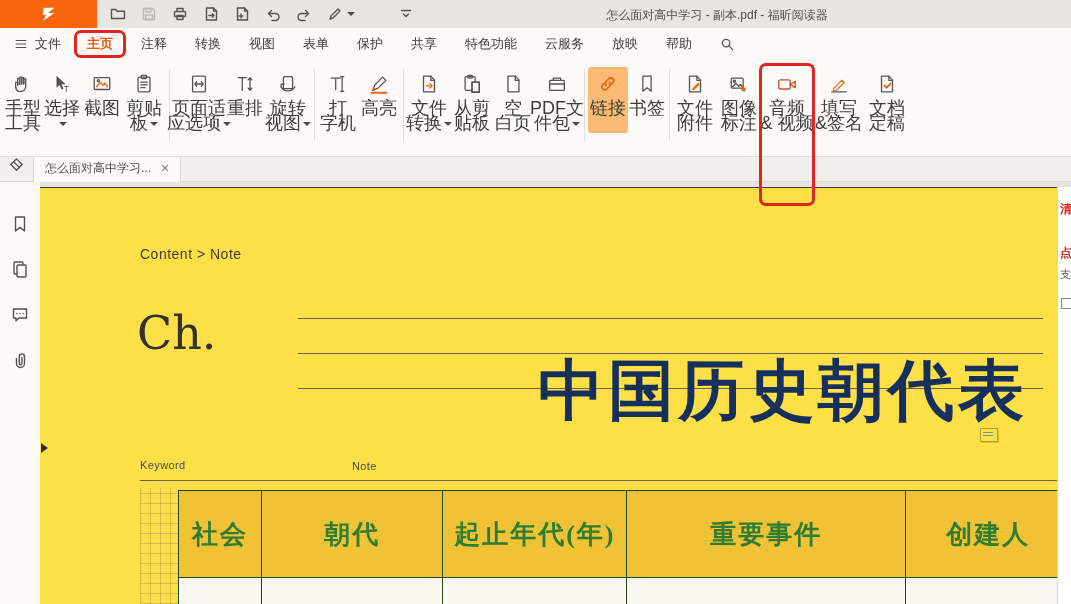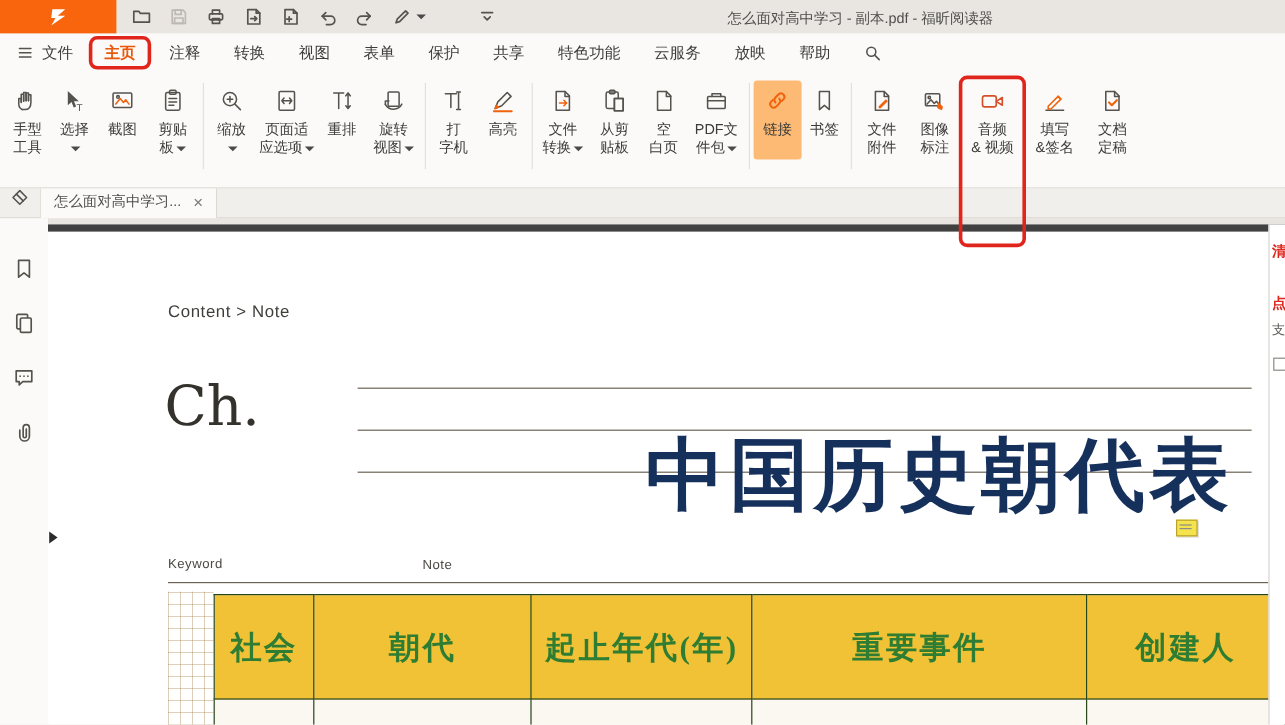--- a/index.html
+++ b/index.html
@@ -19,35 +19,35 @@
   .menu-file{display:flex;align-items:center;gap:7px;padding:0 12px 0 14px;font-size:13px;color:#3e3d3a}
   .menu-item{position:relative;padding:0 14px;font-size:13px;color:#3e3d3a;height:32px;line-height:32px;white-space:nowrap}
   .menu-item.active{color:#e8590c;font-weight:bold}
   .annot-box{position:absolute;border:3px solid #e0261c;border-radius:7px;pointer-events:none;z-index:60}
   .menu-annot{left:1px;right:1px;top:2px;bottom:2px}
   .search-btn{margin-left:14px;display:flex;align-items:center}
   
   .ribbon{position:absolute;top:60px;left:0;right:0;height:89px;background:#fbfaf8;border-bottom:1px solid #e2dfda;display:flex;align-items:flex-start;padding:7px 0 0 4px;z-index:30}
   .rbtn{position:relative;display:flex;flex-direction:column;align-items:center;padding-top:2px;border-radius:3px}
   .rbtn .ric{height:30px;display:flex;align-items:center;justify-content:center}
-  .rbtn .rlb{font-size:12px;line-height:15px;height:32px;color:#3d3c39;text-align:center;white-space:nowrap;margin-top:2px}
+  .rbtn .rlb{font-size:18px;line-height:15px;height:32px;color:#3d3c39;text-align:center;white-space:nowrap;margin-top:2px}
   .rbtn.selected{background:#fdba74}
   .rsep{width:1px;height:72px;background:#e4e1db;margin:2px 3px 0 3px;flex:0 0 auto}
   .w38{width:38px}.w40{width:40px}.w42{width:42px}.w44{width:44px}.w46{width:46px}.w48{width:48px}.w52{width:52px}
   .audio-annot{top:-4px;left:-2px;right:-2px;height:137px}
   
   .tabbar{position:absolute;top:150px;left:0;right:0;height:31px;background:#f1efec;border-bottom:1px solid #dcd8d2;display:flex;align-items:flex-end}
   .tab-tools{width:33px;display:flex;justify-content:center;align-items:center;height:31px}
   .tab{height:28px;background:#fbfaf9;border:1px solid #dcd8d2;border-bottom:none;border-radius:3px 3px 0 0;display:flex;align-items:center;gap:10px;padding:0 11px;font-size:12px;color:#52504d;margin-bottom:-1px}
   .tab-close{color:#7a7874;font-size:14px;line-height:1}
   
   .main{position:absolute;top:182px;left:0;right:0;bottom:0;background:#e8e5e0}
   .rail{position:absolute;left:0;top:0;width:40px;bottom:0;background:#fbfaf8;border-right:1px solid #e4e1db}
   .rail-ic{position:absolute;left:0;width:40px;height:24px;display:flex;justify-content:center}
-  .page{position:absolute;left:40px;top:5px;right:0;bottom:0;background:#ffffff;border-top:6px solid #404040;overflow:hidden}
+  .page{position:absolute;left:40px;top:5px;right:0;bottom:0;background:#fde047;border-top:1px solid #404040;overflow:hidden}
   .breadcrumb{position:absolute;left:100px;top:58px;font-size:14px;color:#3f3e3a;letter-spacing:.5px}
   .rule{position:absolute;left:258px;right:28px;height:1px;background:#6d6355}
   .chapter{position:absolute;left:97px;top:118px;font-family:"DejaVu Serif",serif;font-size:46px;color:#34322c}
   .doc-title{position:absolute;left:408px;top:158px;width:580px;text-align:right;white-space:nowrap;
              font-family:"DejaVu Serif",serif;font-weight:bold;font-size:66px;letter-spacing:4px;color:#16305c}
   .note-ic{position:absolute;left:940px;top:240px;width:16px;height:12px;background:#f4e34d;border:1px solid #b9a32e;box-shadow:1px 1px 0 rgba(0,0,0,.15)}
   .note-ic:before{content:"";position:absolute;left:2px;top:3px;width:10px;height:1px;background:#8c8c8c;box-shadow:0 3px 0 #8c8c8c}
   .kw{position:absolute;font-size:11px;color:#4c4a44;letter-spacing:.4px}
   .hrule2{position:absolute;left:100px;right:14px;top:292px;height:1px;background:#6d6355}
   .grid{position:absolute;left:100px;top:300px;width:38px;bottom:0;
@@ -200,30 +200,20 @@
           <rect x="5.5" y="4.5" width="13" height="16" rx="1.5"></rect>
           <rect x="9" y="2.5" width="6" height="3.5" rx="1"></rect>
           <path d="M8.5 10h7M8.5 13h7M8.5 16h4.5"></path>
         </svg>
       </div>
     <div class="rlb"><span>剪贴</span><br><span>板</span><span class="caret"></span></div>
   </div>
 
   <div class="rsep"></div>
 
-  <div class="rbtn w40">
-    <div class="ric">
-        <svg class="ic" width="22" height="22" viewBox="0 0 24 24">
-          <circle cx="10.5" cy="10.5" r="6"></circle>
-          <path d="M15 15l5 5"></path>
-          <path d="M8 10.5h5M10.5 8v5"></path>
-        </svg>
-      </div>
-    <div class="rlb"><span>缩放</span><br><span></span><span class="caret"></span></div>
-  </div>
   <div class="rbtn w52">
     <div class="ric">
         <svg class="ic" width="22" height="22" viewBox="0 0 24 24">
           <rect x="5" y="3.5" width="14" height="17" rx="1"></rect>
           <path d="M7.5 12h9M9.5 9.5L7.5 12l2 2.5M14.5 9.5l2 2.5-2 2.5"></path>
         </svg>
       </div>
     <div class="rlb"><span>页面适</span><br><span>应选项</span><span class="caret"></span></div>
   </div>
   <div class="rbtn w40">

